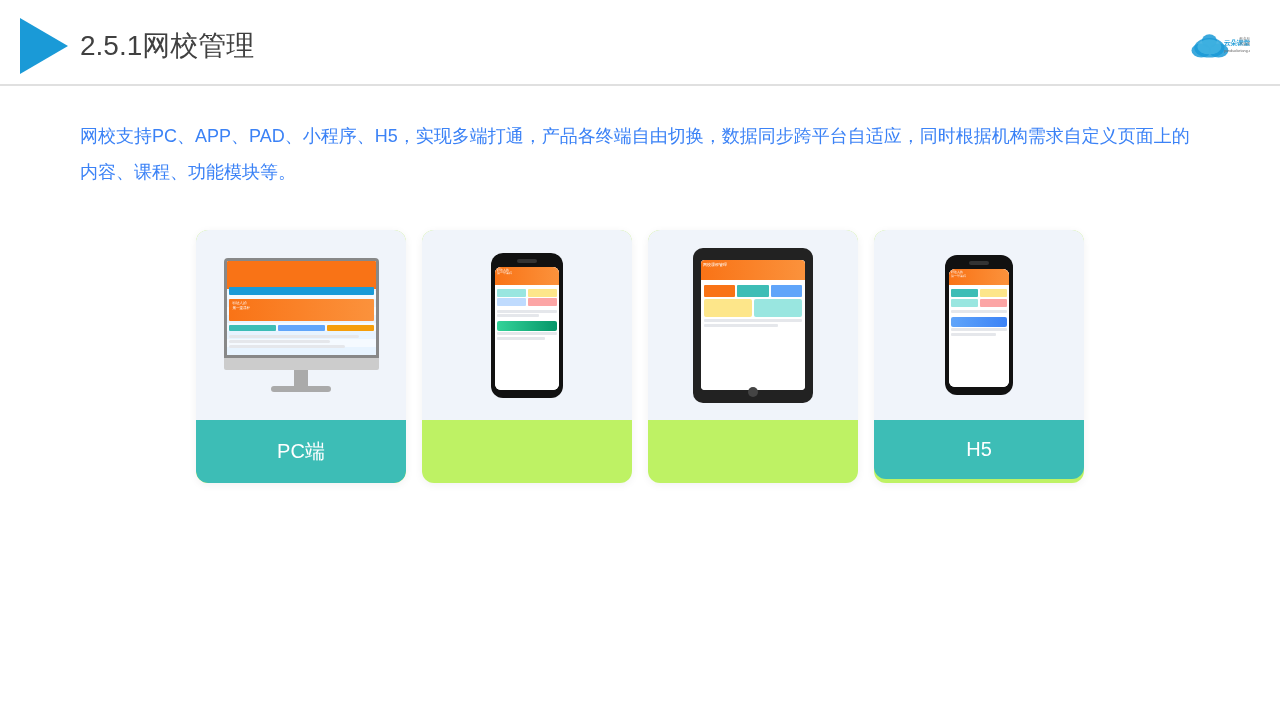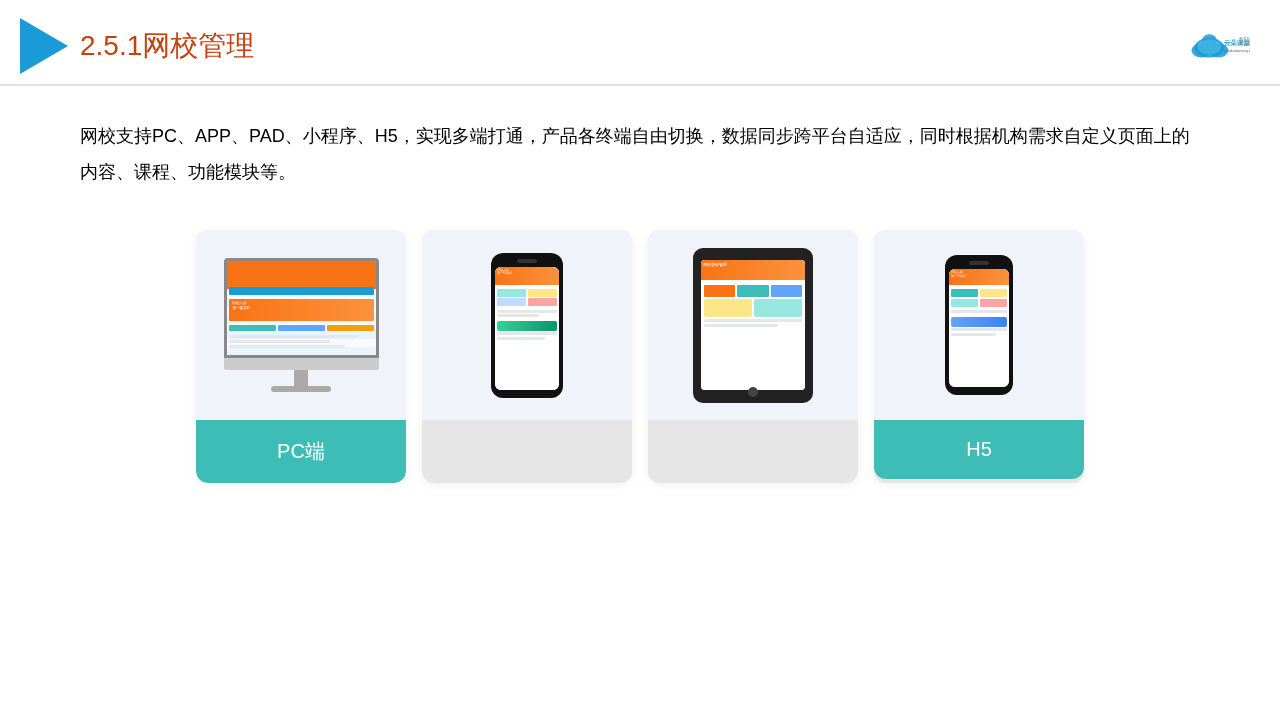--- a/index.html
+++ b/index.html
@@ -29,54 +29,54 @@
     .play-icon {
       width: 0;
       height: 0;
       border-top: 28px solid transparent;
       border-bottom: 28px solid transparent;
       border-left: 48px solid #1a9ad7;
     }
     .header-title {
       font-size: 28px;
       font-weight: bold;
-      color: #c2410c;
+      color: #404040;
       text-align: center;
     }
     .header-title span {
       font-size: 28px;
       font-weight: normal;
     }
 
     
     .logo-area {
       display: flex;
       flex-direction: column;
       align-items: center;
       gap: 2px;
     }
 
     
     .description {
       padding: 32px 80px 20px 80px;
       font-size: 18px;
-      color: #000000;
+      color: #3b82f6;
       line-height: 2;
     }
 
     
     .cards-container {
       display: flex;
       gap: 16px;
       padding: 20px 60px;
       justify-content: center;
     }
 
     .card {
-      background: #e5e5e5;
+      background: #bef264;
       border-radius: 12px;
       width: 210px;
       display: flex;
       flex-direction: column;
       align-items: center;
       overflow: hidden;
       box-shadow: 0 2px 8px rgba(0,0,0,0.06);
     }
 
     .card-image {

